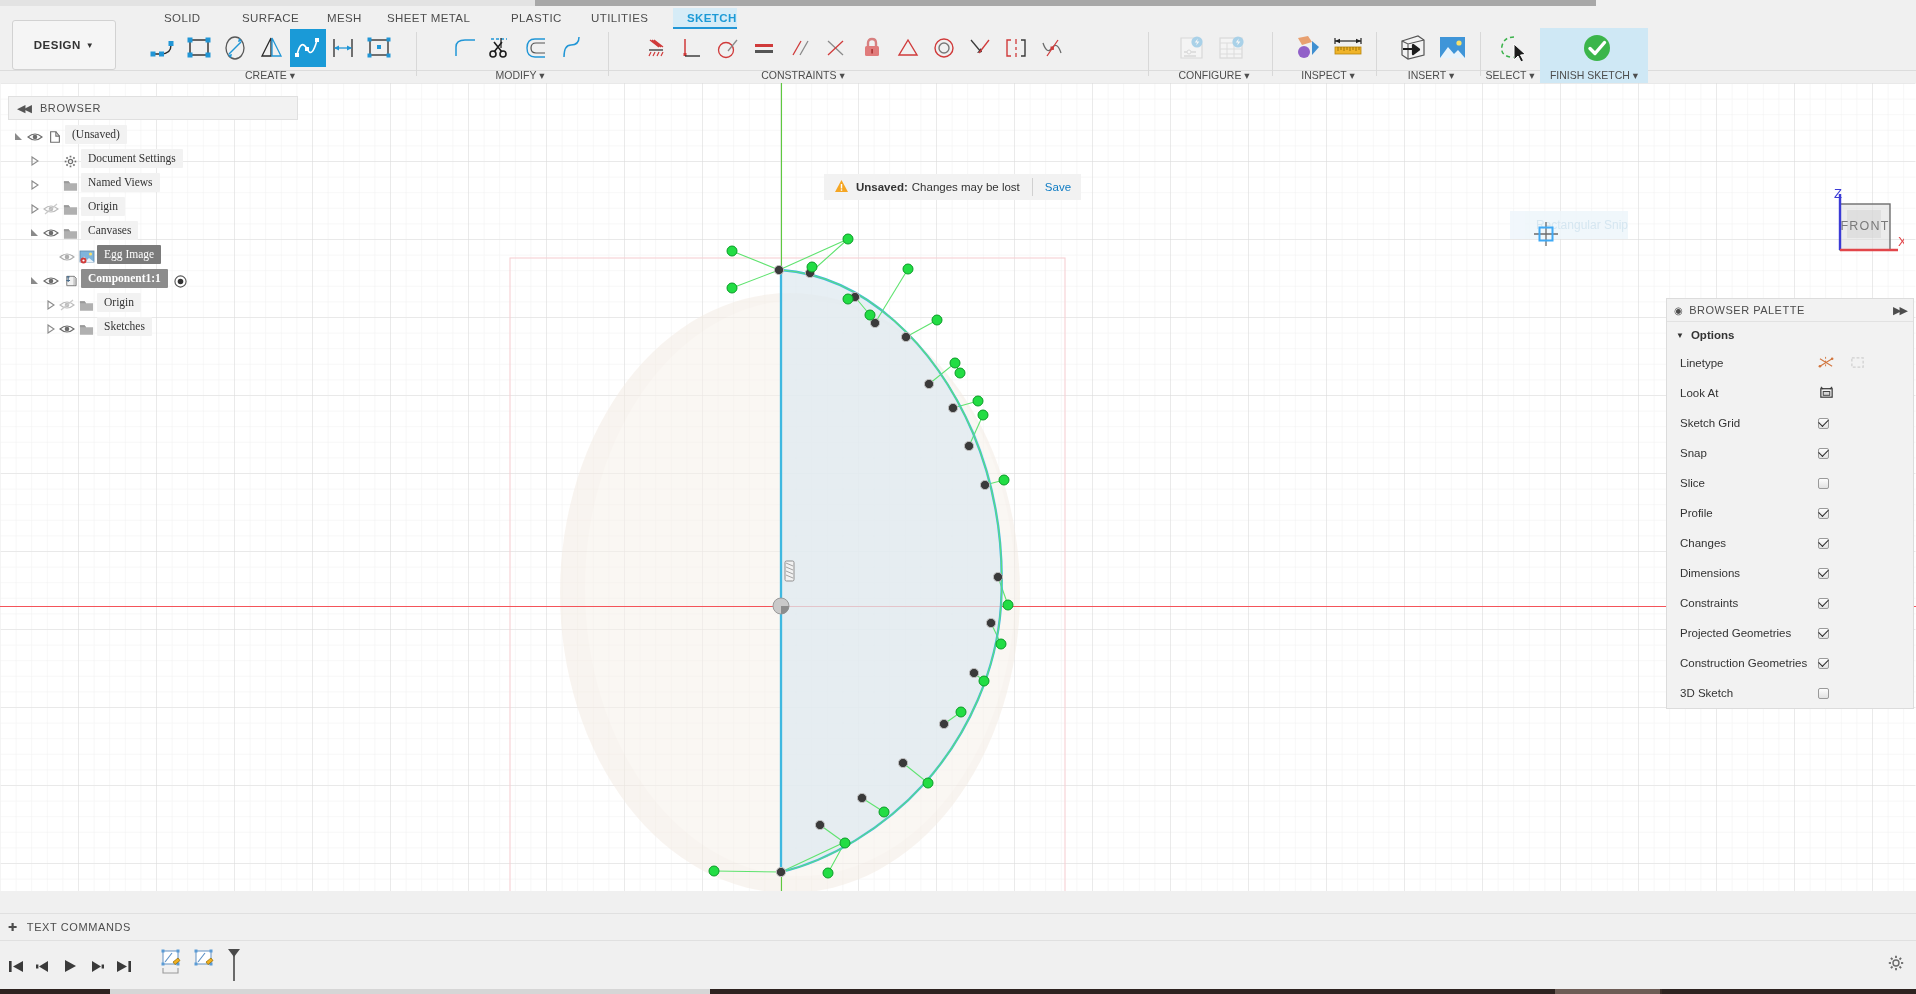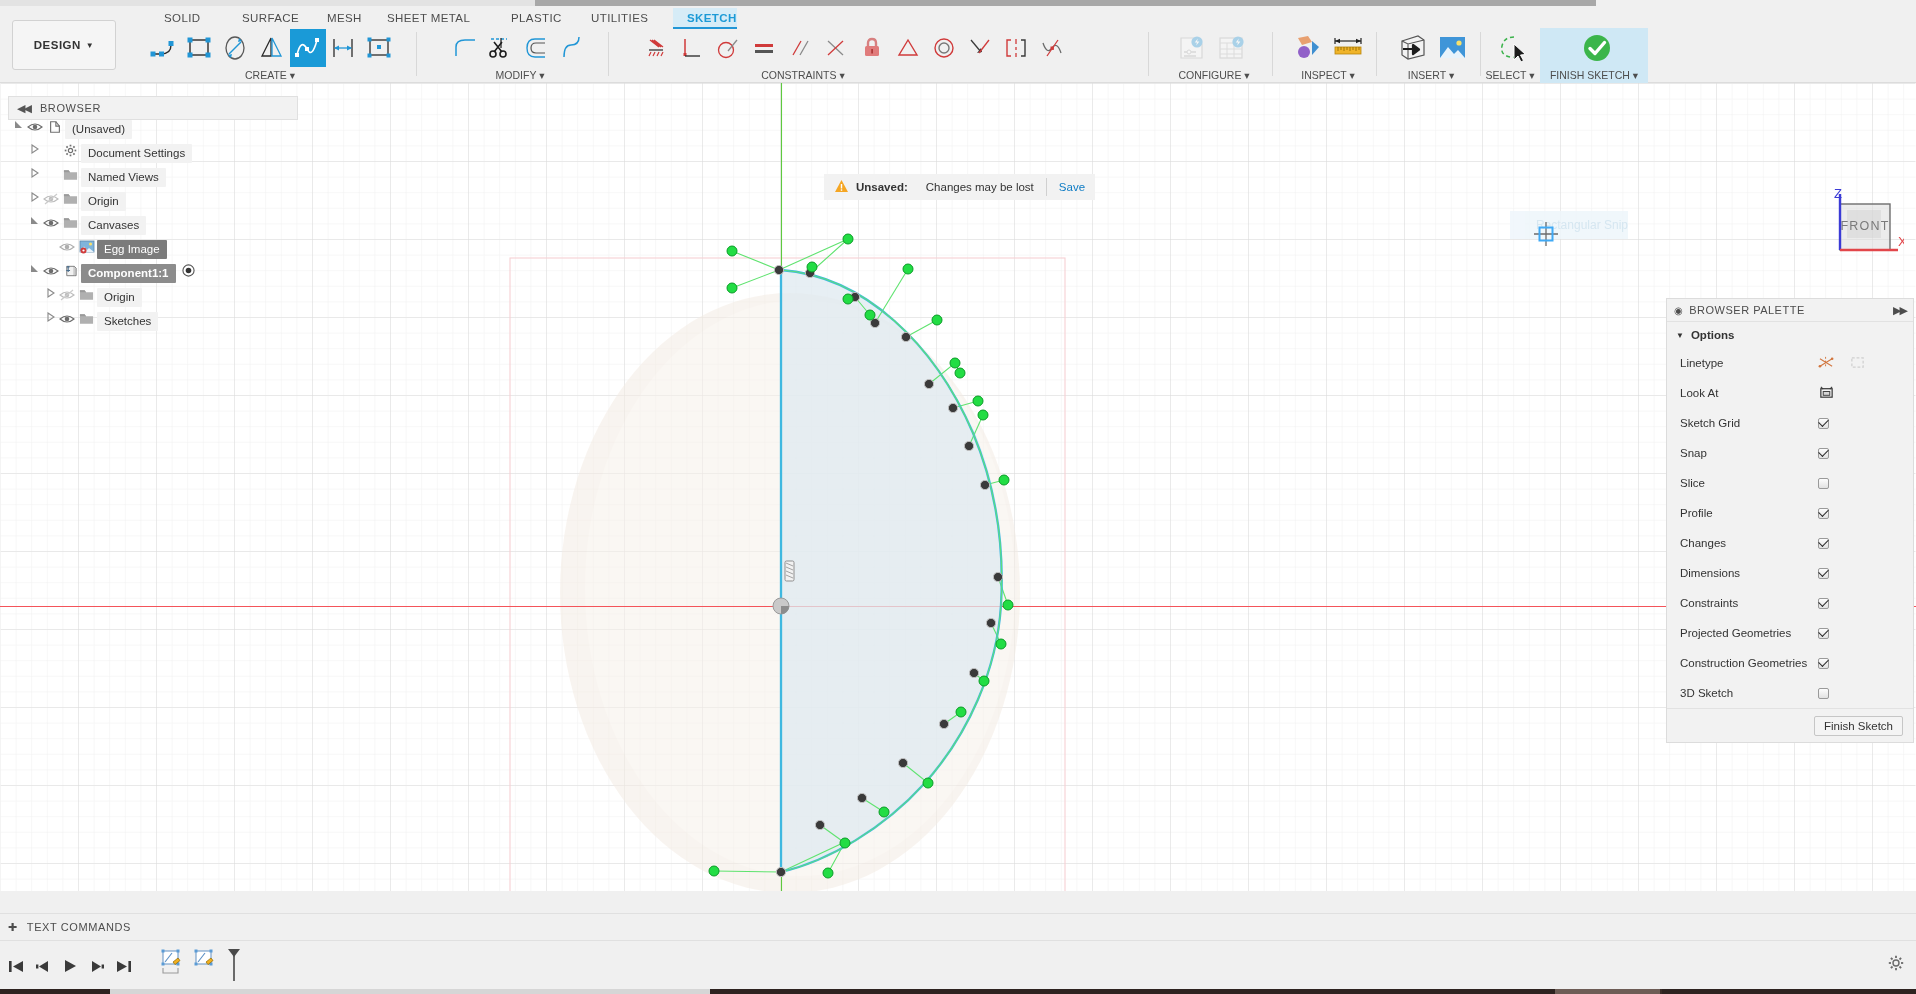--- a/index.html
+++ b/index.html
@@ -11,21 +11,21 @@
 
   
   .titlestrip{ position:absolute; left:0; top:0; width:1916px; height:7px;
      background:#f0f0f0; }
   .titlestrip .scroll{ position:absolute; left:0; top:0; width:535px; height:6px;
      background:#e3e3e3;}
   .titlestrip .scroll2{ position:absolute; left:535px; top:0; width:1061px; height:6px;
      background:#a8a8a8;}
 
   
-  .ribbon{ position:absolute; left:0; top:6px; width:1916px; height:77px;
+  .ribbon{ position:absolute; left:0; top:6px; width:1916px; height:65px;
      background:#f0f0f0; border-bottom:1px solid #dcdcdc;}
   .tabs{ position:absolute; left:0; top:0; height:23px; width:100%; }
   .tab{ position:absolute; top:2px; height:21px; line-height:20px;
      font-size:11.5px; color:#4d4d4d; letter-spacing:.4px; text-align:center;
      cursor:default; white-space:nowrap;}
   .tab.active{ color:#1c9ad6; background:#d6ecf7; border-bottom:2.5px solid #2196d6;
      font-weight:bold; }
 
   .designbtn{ position:absolute; left:12px; top:14px; width:104px; height:50px;
      border:1px solid #d2d2d2; border-radius:3px; background:#f5f5f5;
@@ -51,35 +51,35 @@
      background:#ffffff; overflow:hidden;}
   .gridsvg{ position:absolute; left:0; top:0; }
 
   
   .browser{ position:absolute; left:8px; top:13px; width:290px;
      font-size:11.5px; color:#333; }
   .browser .hdr{ height:24px; background:#f2f2f2; border:1px solid #e0e0e0;
      display:flex; align-items:center; padding-left:8px; letter-spacing:.6px;
      color:#4d4d4d; font-size:11px;}
   .browser .hdr .coll{ margin-right:10px; color:#555; font-size:11px; letter-spacing:-2px;}
-  .trow{ height:24px; display:flex; align-items:flex-start; position:relative; }
+  .trow{ height:24px; display:flex; align-items:flex-end; position:relative;font-family:Liberation Serif, serif; }
   .trow .lbl{ background:#f2f2f2; padding:2px 7px 3px 7px; border-radius:1px;
      white-space:nowrap; line-height:14px;}
   .trow.selected .lbl{ background:#8c8c8c; color:#fff; font-weight:bold; }
   .trow.lblonly .lbl{ background:#7b7b7b; color:#fff; }
   .arw{ width:13px; text-align:center; color:#666; font-size:10px; }
   .eye{ width:19px; display:flex; align-items:center; justify-content:center; }
   .ico{ width:21px; display:flex; align-items:center; justify-content:center; }
 
   
   .unsaved{ position:absolute; left:824px; top:91px; height:26px;
      background:#f2f2f2; display:flex; align-items:center; padding:0 10px;
      font-size:11.5px; color:#333; }
   .unsaved .warn{ margin-right:7px; }
-  .unsaved b{ font-weight:bold; margin-right:18px;}
+  .unsaved b{ font-weight:bold; margin-right:4px;}
   .unsaved .vd{ width:1px; height:18px; background:#d0d0d0; margin:0 12px;}
   .unsaved a{ color:#0f7cc4; text-decoration:none; cursor:pointer;text-align:right;}
 
   
   .snip{ position:absolute; left:1510px; top:128px; width:118px; height:28px;
      color:#cfe3ef; font-size:12px; display:flex; align-items:center;
      justify-content:flex-end; background:#eef6fb; opacity:.85; }
   .snipcross{ position:absolute; left:1534px; top:139px; width:24px; height:24px;}
 
   
@@ -855,23 +855,20 @@
               <span class="cbx on"></span>
             </span>
           </div>
           <div class="prow">
             <span class="pn">3D Sketch</span>
             <span class="pctl">
               <span class="cbx"></span>
             </span>
           </div>
         </div>
-      <div class="pfoot">
-        <button class="finishbtn">Finish Sketch</button>
-      </div>
     </div>
 
   </div>
 
   <div class="textcmd">
     <span class="plus">✚</span>
     <span>TEXT COMMANDS</span>
   </div>
 
   <div class="statusbar">

